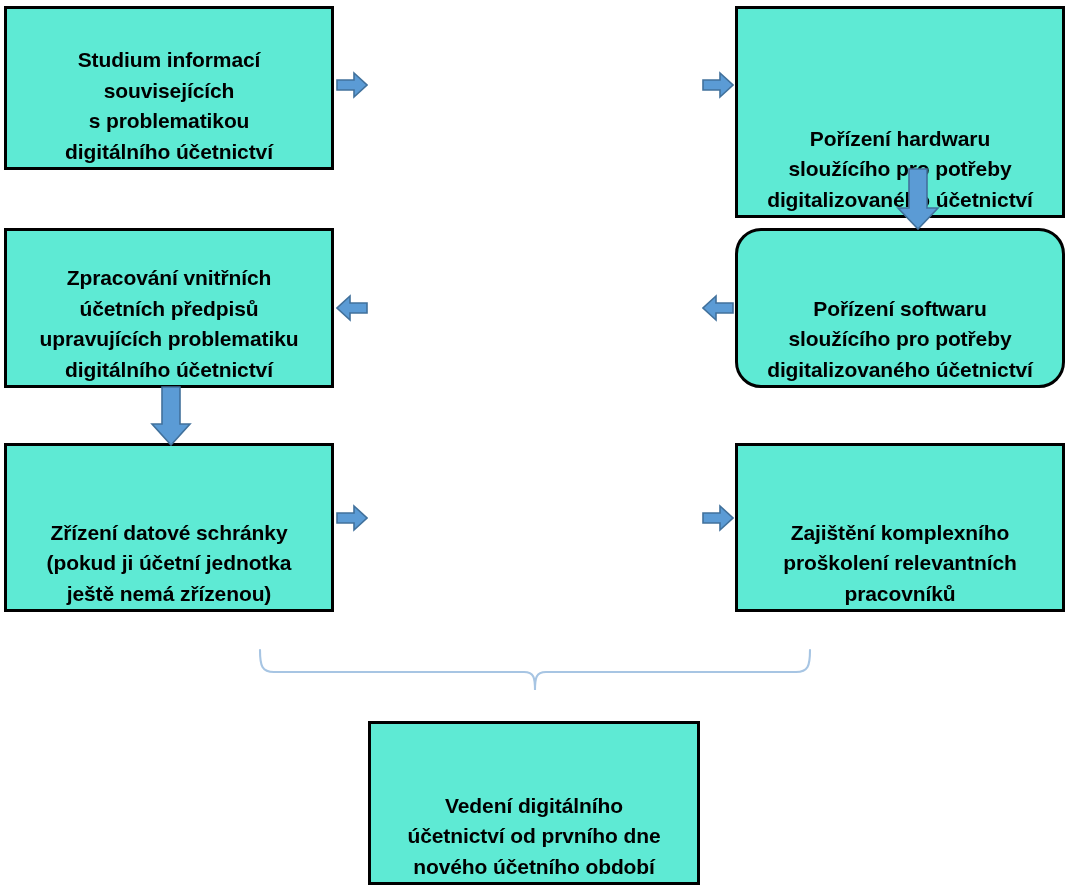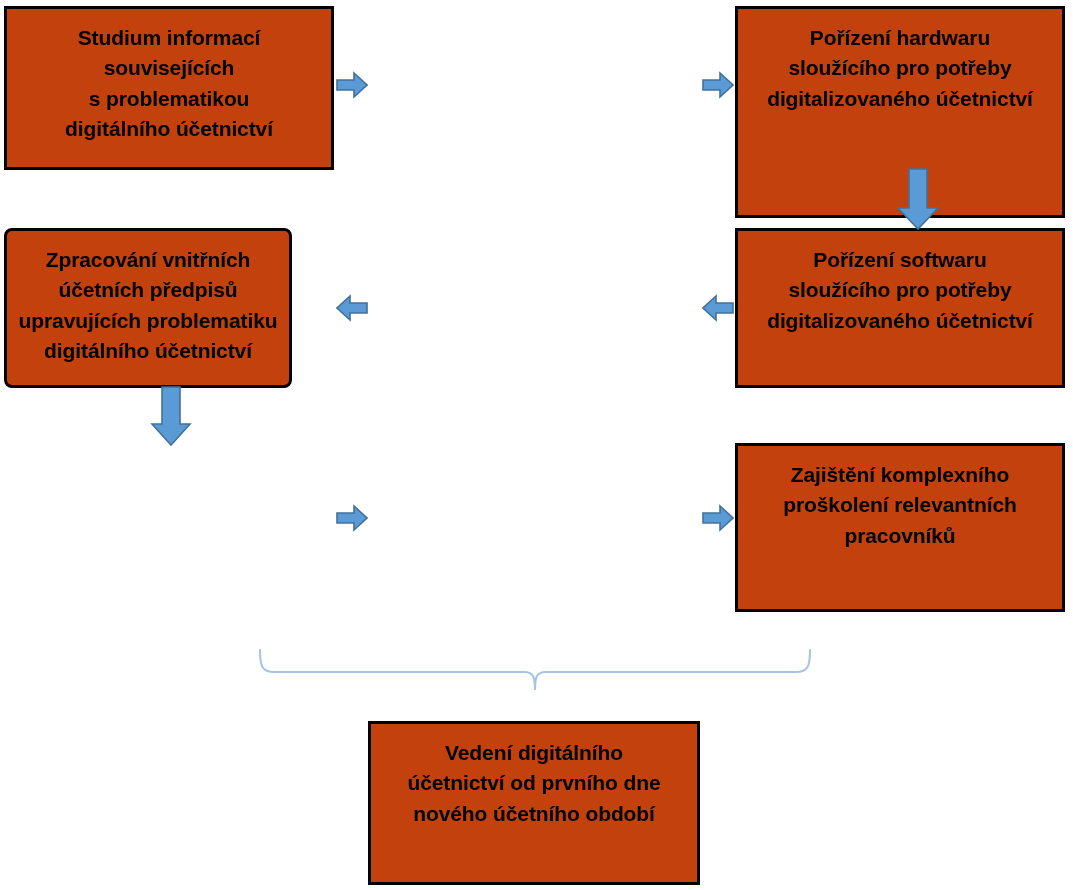--- a/index.html
+++ b/index.html
@@ -12,24 +12,24 @@
     width: 1073px;
     height: 890px;
     background: #ffffff;
     font-family: "Liberation Sans", sans-serif;
     overflow: hidden;
   }
   .node {
     position: absolute;
     box-sizing: border-box;
     border: 3px solid #000000;
-    background: #c2410c;
+    background: #5eead4;
     display: flex;
     justify-content: center;
-    align-items: flex-start;
+    align-items: flex-end;
   }
   .node-label {
     font-weight: bold;
     font-size: 21px;
     line-height: 1.45;
     color: #000000;
     text-align: center;
     white-space: pre-line;
     padding: 14px 10px 0 10px;
     letter-spacing: -0.1px;
@@ -53,34 +53,39 @@
 digitálního účetnictví</div>
   </div>
 
 
   <div class="node" style="left:735px; top:6px; width:330px; height:212px;">
     <div class="node-label">Pořízení hardwaru
 sloužícího pro potřeby
 digitalizovaného účetnictví</div>
   </div>
 
-  <div class="node" style="left:4px; top:228px; width:288px; height:160px;border-radius:8px;">
+  <div class="node" style="left:4px; top:228px; width:330px; height:160px;">
     <div class="node-label">Zpracování vnitřních
 účetních předpisů
 upravujících problematiku
 digitálního účetnictví</div>
   </div>
 
 
-  <div class="node" style="left:735px; top:228px; width:330px; height:160px;">
+  <div class="node" style="left:735px; top:228px; width:330px; height:160px;border-radius:26px;">
     <div class="node-label">Pořízení softwaru
 sloužícího pro potřeby
 digitalizovaného účetnictví</div>
   </div>
 
+  <div class="node" style="left:4px; top:443px; width:330px; height:169px;">
+    <div class="node-label">Zřízení datové schránky
+(pokud ji účetní jednotka
+ještě nemá zřízenou)</div>
+  </div>
 
 
   <div class="node" style="left:735px; top:443px; width:330px; height:169px;">
     <div class="node-label">Zajištění komplexního
 proškolení relevantních
 pracovníků</div>
   </div>
 
   <div class="node" style="left:368px; top:721px; width:332px; height:164px;">
     <div class="node-label">Vedení digitálního

